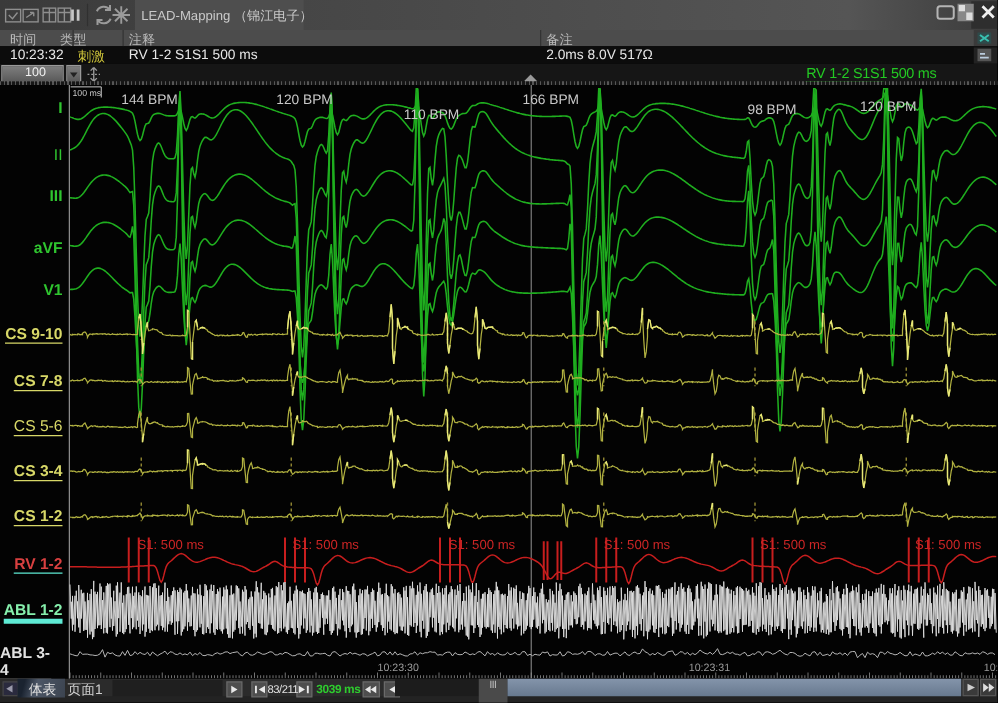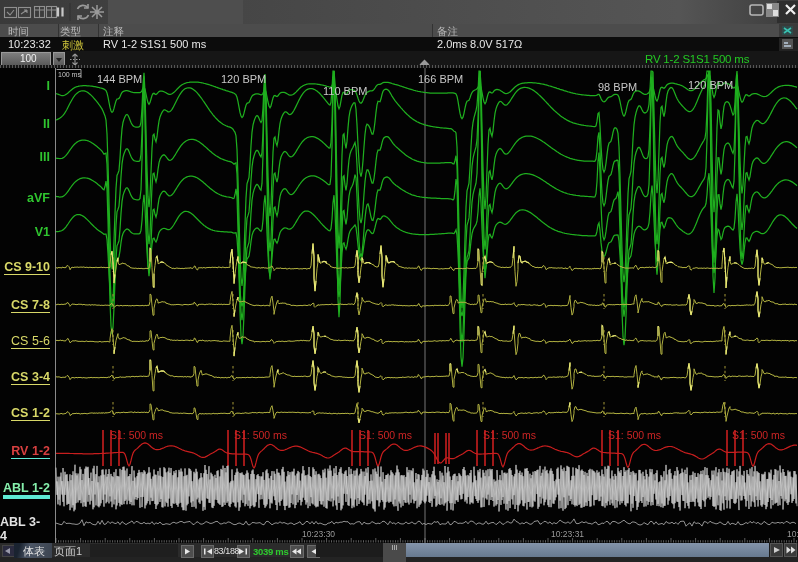--- a/index.html
+++ b/index.html
@@ -23,35 +23,36 @@
       </g>
     <path d="M70,3v18" stroke="#303030"></path>
     <g stroke="#9a9a9a" fill="none" stroke-width="1.6">
       <path d="M77.5,9a6,6 0 0 1 10.5,-1M88.5,15a6,6 0 0 1 -10.5,1"></path>
       <path d="M88,4l0,4l-4,0M78,20l0,-4l4,0"></path>
     </g>
     <g stroke="#9a9a9a" stroke-width="1.5">
         <path d="M97,5v14M90,12h14M92,7l10,10M102,7l-10,10"></path>
       </g>
   </svg>
+  <div class="abs" style="left:113px;top:6px;color:#c9c9c9;font-size:10.5px">LEAD-Mapping （锦江电子）</div>
   <div class="abs" style="left:777px;top:1px;width:21px;height:22px;background:#2e2e2e"></div>
   <svg class="abs" width="60" height="24" style="left:738px;top:0">
     <rect x="12" y="5" width="13" height="10" rx="2" fill="none" stroke="#b5b5b5" stroke-width="1.6"></rect>
     <rect x="28" y="3" width="13" height="14" fill="#888"></rect>
     <rect x="29" y="4" width="5" height="5" fill="#ddd"></rect>
       <rect x="35" y="10" width="5" height="6" fill="#ddd"></rect>
     <g stroke="#efefef" stroke-width="2.2">
         <path d="M48,5l9,9M57,5l-9,9"></path>
       </g>
   </svg>
 </div>
 
 <div class="abs" style="left:0;top:24px;width:798px;height:13px;background:#4c4c4c;color:#b8b8b8;font-size:10.5px">
   <span class="abs" style="left:8px;top:1px">时间</span>
-    <span class="abs" style="left:60px;top:1px">类型</span>
+    <span class="abs" style="left:48px;top:1px">类型</span>
   <span class="abs" style="left:103px;top:1px">注释</span>
     <span class="abs" style="left:437px;top:1px">备注</span>
   <div class="abs" style="left:58px;top:0;width:1px;height:13px;background:#333"></div>
   <div class="abs" style="left:98px;top:0;width:1px;height:13px;background:#333"></div>
   <div class="abs" style="left:432px;top:0;width:1px;height:13px;background:#333"></div>
   <div class="abs" style="left:779px;top:0;width:19px;height:13px;background:#3a3a3a"></div>
   <svg class="abs" width="19" height="13" style="left:779px;top:0">
       <rect x="3" y="2" width="11" height="9" fill="#2e4a4a"></rect>
       <g stroke="#39c0b0" stroke-width="1.6">
         <path d="M5,4l7,5M12,4l-7,5"></path>
@@ -195,21 +196,21 @@
     <text x="598" y="91" fill="#c8c8c8" font-size="11">98 BPM</text>
     <text x="688" y="89" fill="#c8c8c8" font-size="11">120 BPM</text>
     <text x="302" y="537" fill="#9a9a9a" font-size="8.5">10:23:30</text>
     <text x="551" y="537" fill="#9a9a9a" font-size="8.5">10:23:31</text>
     <text x="787" y="537" fill="#9a9a9a" font-size="8.5">10:2</text>
     <text x="58" y="77" fill="#c8c8c8" font-size="7">100 ms</text>
     <path d="M56.5,69.5H81M81,69.5V78" stroke="#c8c8c8" stroke-width="0.8" fill="none"></path>
 </svg>
 <div class="abs" style="left:0;top:68px;width:55px;height:475px">
     <div style="position:absolute;right:5px;top:11px;color:#2fc52f;font-size:12.5px;font-weight:bold;">I</div>
-    <div style="position:absolute;right:5px;top:49px;color:#2fc52f;font-size:12.5px;font-weight:bold;">II</div>
+    <div style="position:absolute;right:5px;top:49px;color:#2fc52f;font-size:12.5px;font-weight:normal;">II</div>
     <div style="position:absolute;right:5px;top:82px;color:#2fc52f;font-size:12.5px;font-weight:bold;">III</div>
     <div style="position:absolute;right:5px;top:123px;color:#2fc52f;font-size:12.5px;font-weight:bold;">aVF</div>
     <div style="position:absolute;right:5px;top:157px;color:#2fc52f;font-size:12.5px;font-weight:bold;">V1</div>
     <div style="position:absolute;right:5px;top:192px;color:#d8d868;font-size:12.5px;font-weight:bold;border-bottom:1px solid #d8d868">CS 9-10</div>
     <div style="position:absolute;right:5px;top:230px;color:#d8d868;font-size:12.5px;font-weight:bold;border-bottom:1px solid #d8d868">CS 7-8</div>
     <div style="position:absolute;right:5px;top:266px;color:#d8d868;font-size:12.5px;font-weight:normal;border-bottom:1px solid #d8d868">CS 5-6</div>
     <div style="position:absolute;right:5px;top:302px;color:#d8d868;font-size:12.5px;font-weight:bold;border-bottom:1px solid #d8d868">CS 3-4</div>
     <div style="position:absolute;right:5px;top:338px;color:#d8d868;font-size:12.5px;font-weight:bold;border-bottom:1px solid #d8d868">CS 1-2</div>
     <div style="position:absolute;right:5px;top:376px;color:#d84040;font-size:12.5px;font-weight:bold;border-bottom:1px solid #5eead4">RV 1-2</div>
     <div style="position:absolute;right:5px;top:413px;color:#86efac;font-size:12.5px;font-weight:bold;border-bottom:4px solid #5eead4">ABL 1-2</div>
@@ -232,21 +233,21 @@
       <rect x="127.5" y="1.5" width="12" height="12"></rect>
     </g>
     <g fill="#e8e8e8">
       <path d="M5,4.5v6l5,-3z"></path>
       <path d="M24,4.5v6h1.5v-6zM32,4.5v6l-5,-3z"></path>
       <path d="M59,4.5v6l5,-3zM65.5,4.5v6H67v-6z"></path>
       <path d="M121,4.5v6l-4.5,-3zM116.5,4.5v6l-4.5,-3z"></path>
       <path d="M136.5,4.5v6l-5,-3z"></path>
     </g>
   </svg>
-  <span class="abs" style="left:214px;top:3px;color:#e0e0e0;font-size:9px;letter-spacing:-0.4px">83/188</span>
+  <span class="abs" style="left:214px;top:3px;color:#e0e0e0;font-size:9px;letter-spacing:-0.4px">83/211</span>
   <span class="abs" style="left:253px;top:3px;color:#2ecc2e;font-size:9.5px;font-weight:bold;letter-spacing:-0.3px">3039 ms</span>
   <div class="abs" style="left:316px;top:0;width:482px;height:14px;background:#1c1c1c"></div>
   <div class="abs" style="left:383px;top:0;width:23px;height:24px;background:#4a4a4a;color:#ccc;font-size:8px;text-align:center">lll</div>
   <div class="abs" style="left:406px;top:0;width:363px;height:14px;background:linear-gradient(#8494aa,#67798f)"></div>
   <div class="abs" style="left:770px;top:0;width:13px;height:14px;background:#3a3a3a;border:1px solid #555"></div>
   <div class="abs" style="left:774px;top:4px;width:0;height:0;border-top:3.5px solid transparent;border-bottom:3.5px solid transparent;border-left:6px solid #ccc"></div>
   <div class="abs" style="left:784px;top:0;width:13px;height:14px;background:#3a3a3a;border:1px solid #555"></div>
   <svg class="abs" width="13" height="14" style="left:784px;top:0">
       <g fill="#ddd">
         <path d="M2.5,3.5v7l4.5,-3.5z"></path>

